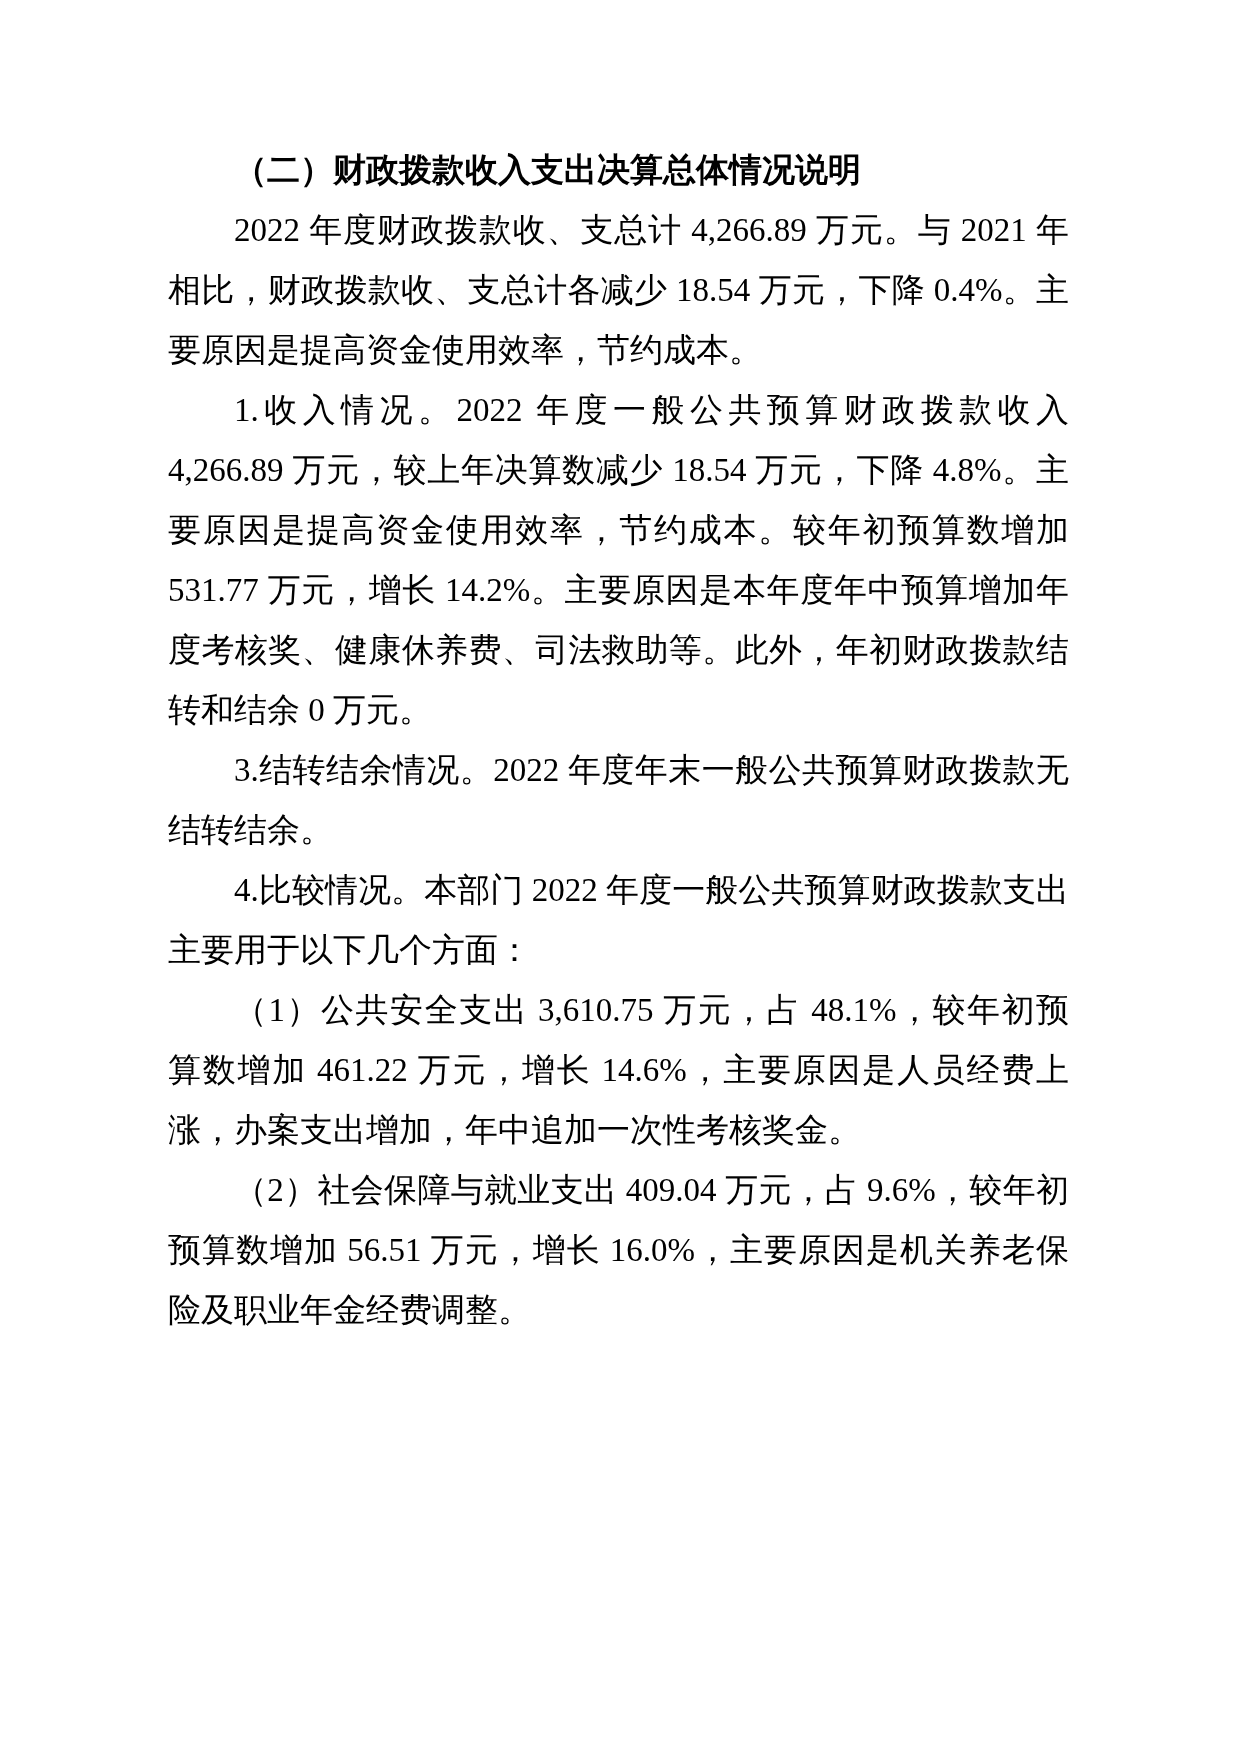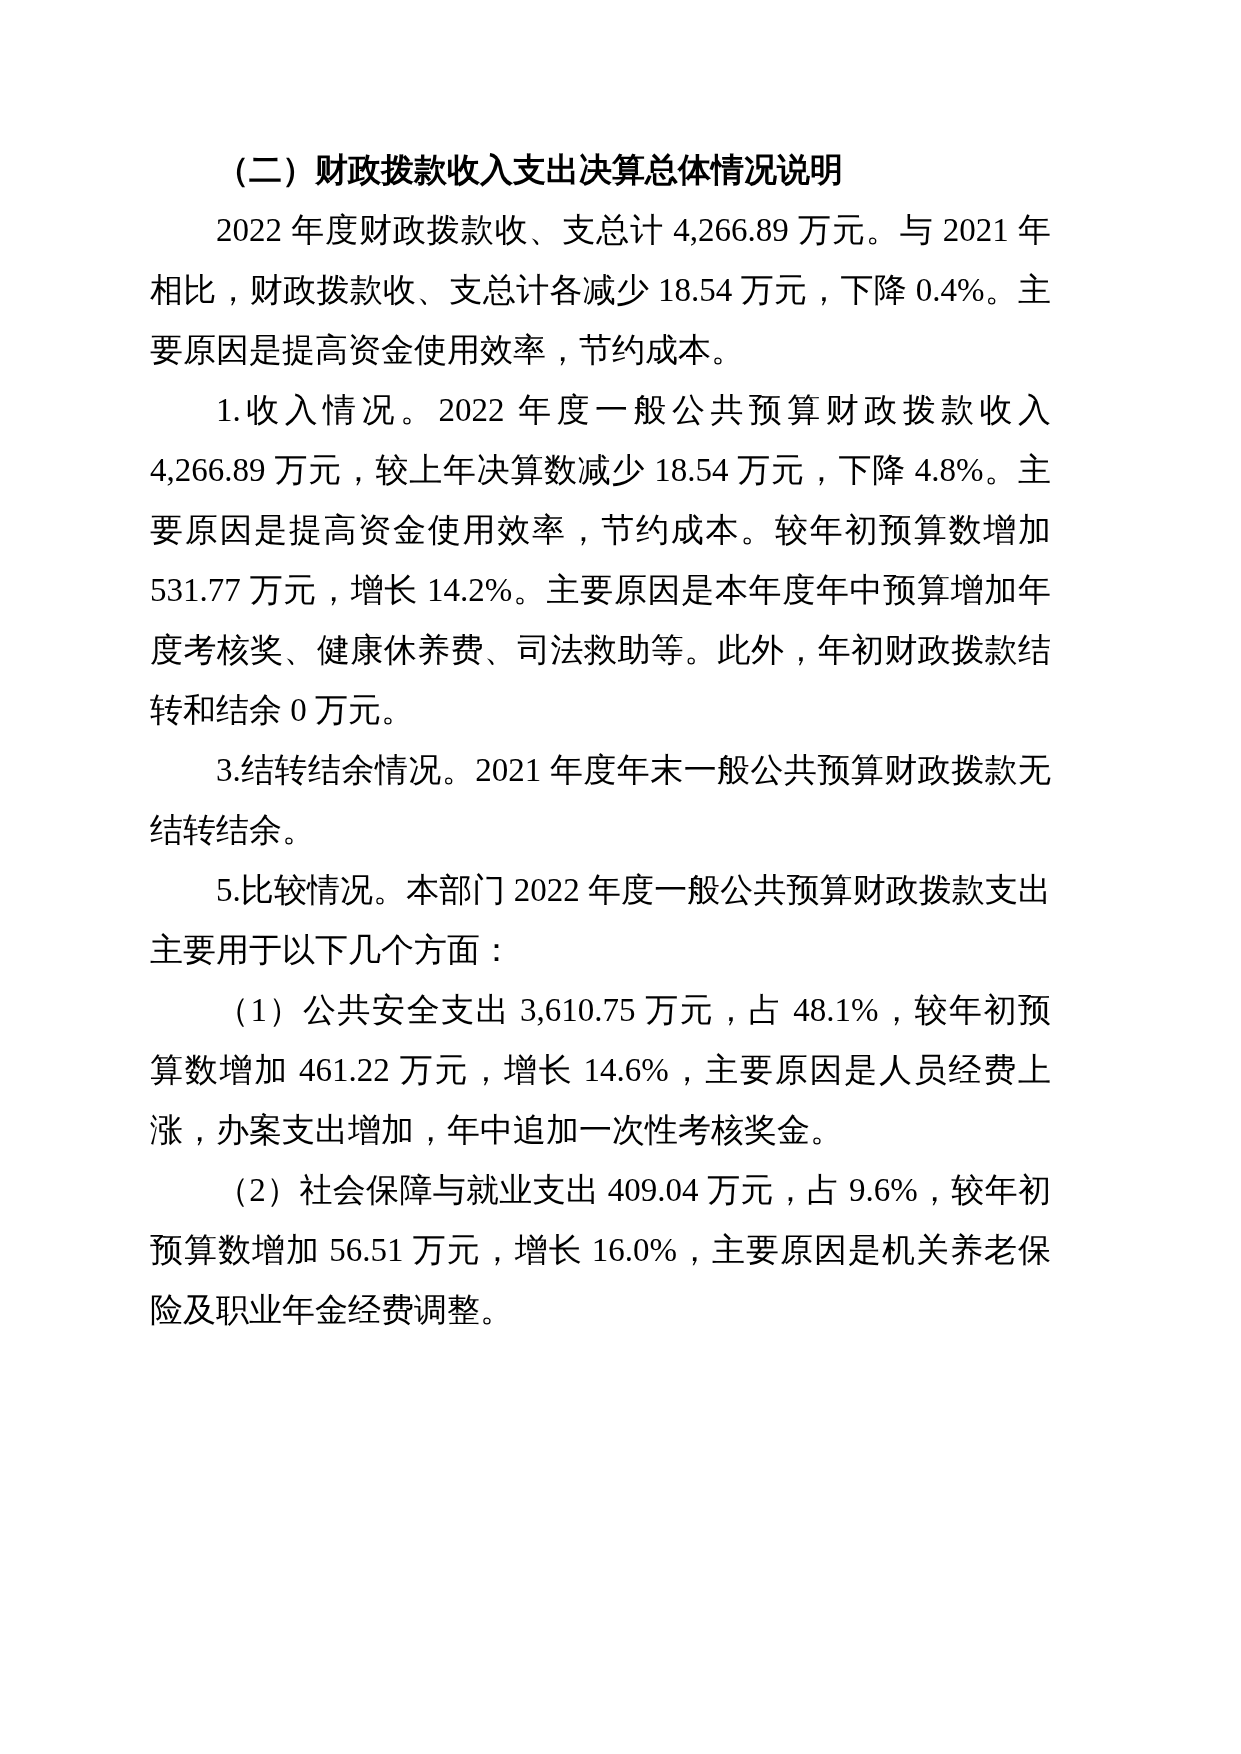--- a/index.html
+++ b/index.html
@@ -17,21 +17,21 @@
   .page {
     position: absolute;
     left: 0;
     top: 0;
     width: 1241px;
     height: 1754px;
     background: #ffffff;
   }
   .content {
     position: absolute;
-    left: 150px;
+    left: 168px;
     top: 140px;
     width: 901px;
     color: #000000;
   }
   .content p {
     margin: 0;
     padding: 0;
     font-size: 33px;
     line-height: 60px;
     text-indent: 2em;
@@ -47,18 +47,18 @@
 </style>
 </head>
 <body>
 
 <div class="page">
   <main class="content" id="doc-content">
 
   <p class="heading">（二）财政拨款收入支出决算总体情况说明</p>
       <p class="body">2022 年度财政拨款收、支总计 4,266.89 万元。与 2021 年相比，财政拨款收、支总计各减少 18.54 万元，下降 0.4%。主要原因是提高资金使用效率，节约成本。</p>
       <p class="body">1.收入情况。2022 年度一般公共预算财政拨款收入 4,266.89 万元，较上年决算数减少 18.54 万元，下降 4.8%。主要原因是提高资金使用效率，节约成本。较年初预算数增加 531.77 万元，增长 14.2%。主要原因是本年度年中预算增加年度考核奖、健康休养费、司法救助等。此外，年初财政拨款结转和结余 0 万元。</p>
-      <p class="body">3.结转结余情况。2021 年度年末一般公共预算财政拨款无结转结余。</p>
-      <p class="body">5.比较情况。本部门 2022 年度一般公共预算财政拨款支出主要用于以下几个方面：</p>
+      <p class="body">3.结转结余情况。2022 年度年末一般公共预算财政拨款无结转结余。</p>
+      <p class="body">4.比较情况。本部门 2022 年度一般公共预算财政拨款支出主要用于以下几个方面：</p>
       <p class="body">（1）公共安全支出 3,610.75 万元，占 48.1%，较年初预算数增加 461.22 万元，增长 14.6%，主要原因是人员经费上涨，办案支出增加，年中追加一次性考核奖金。</p>
       <p class="body">（2）社会保障与就业支出 409.04 万元，占 9.6%，较年初预算数增加 56.51 万元，增长 16.0%，主要原因是机关养老保险及职业年金经费调整。</p>
     </main>
 </div>
 
 </body></html>

